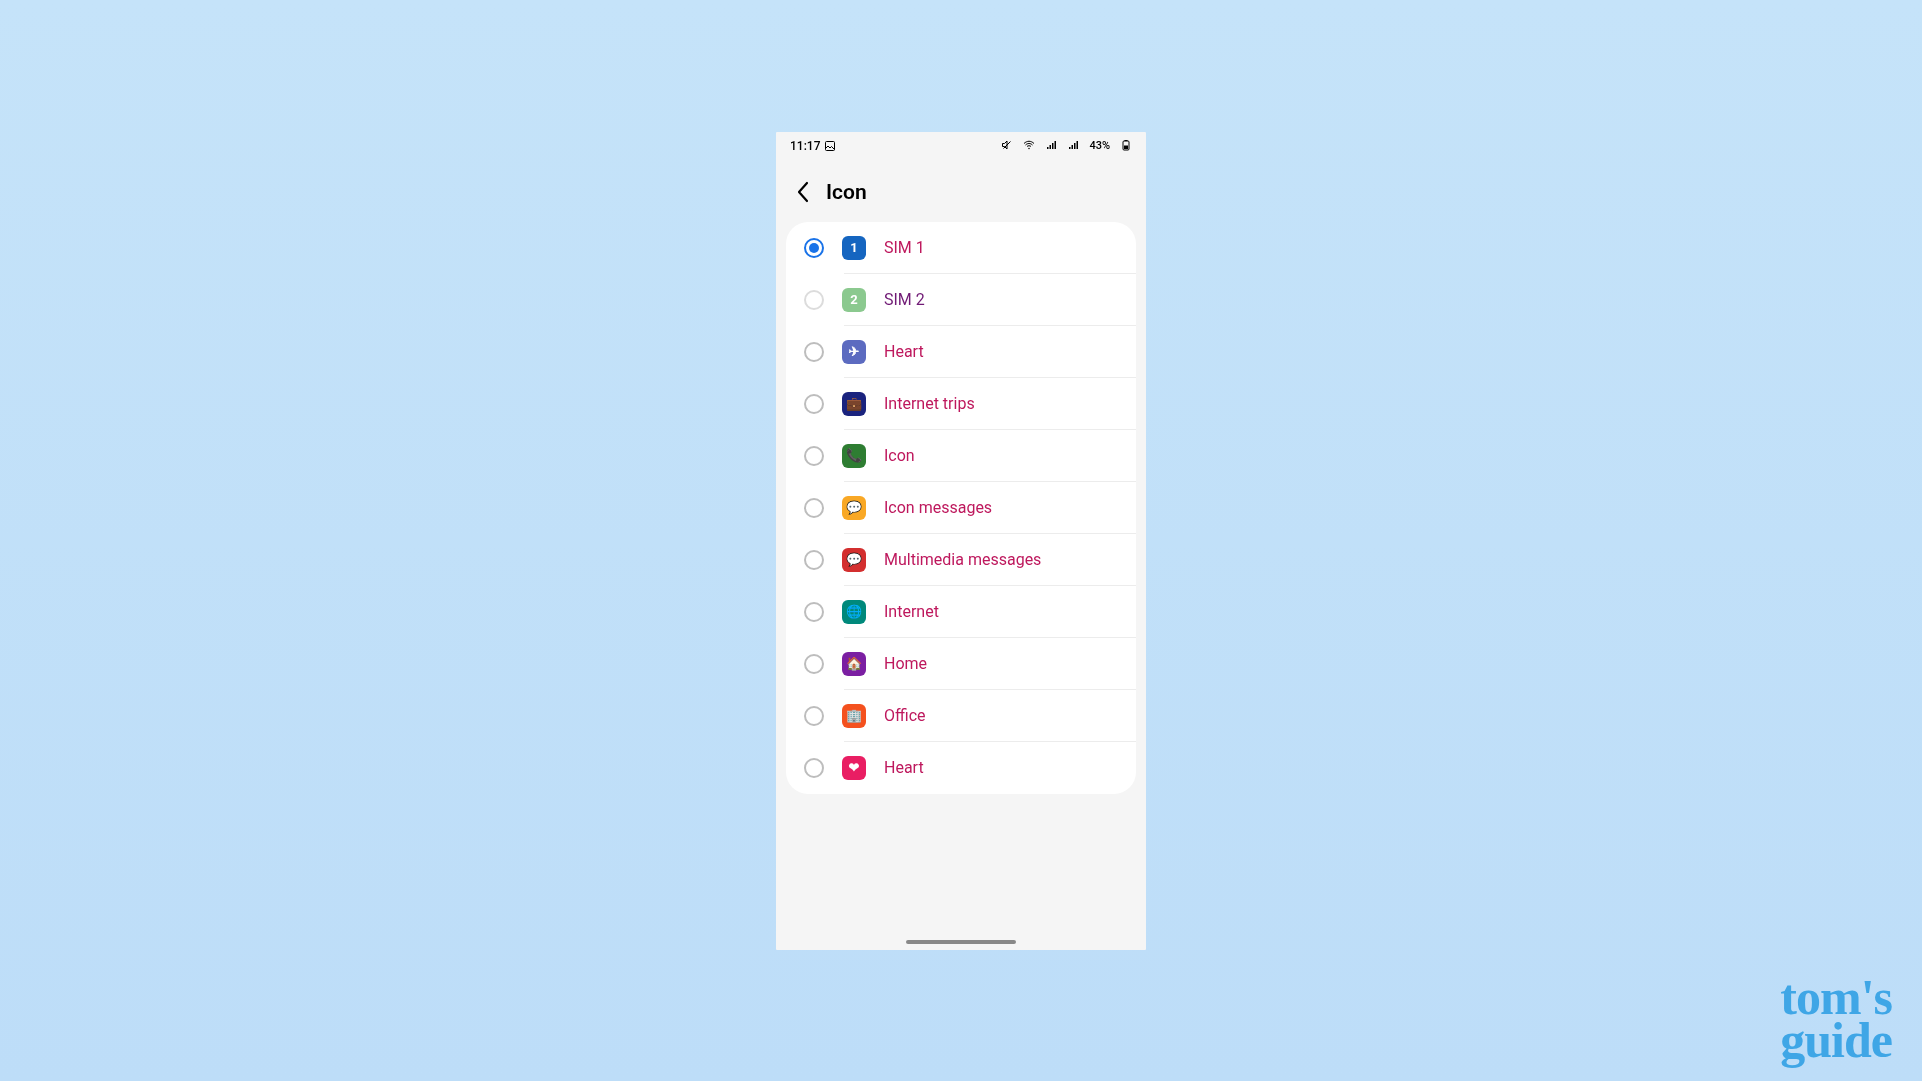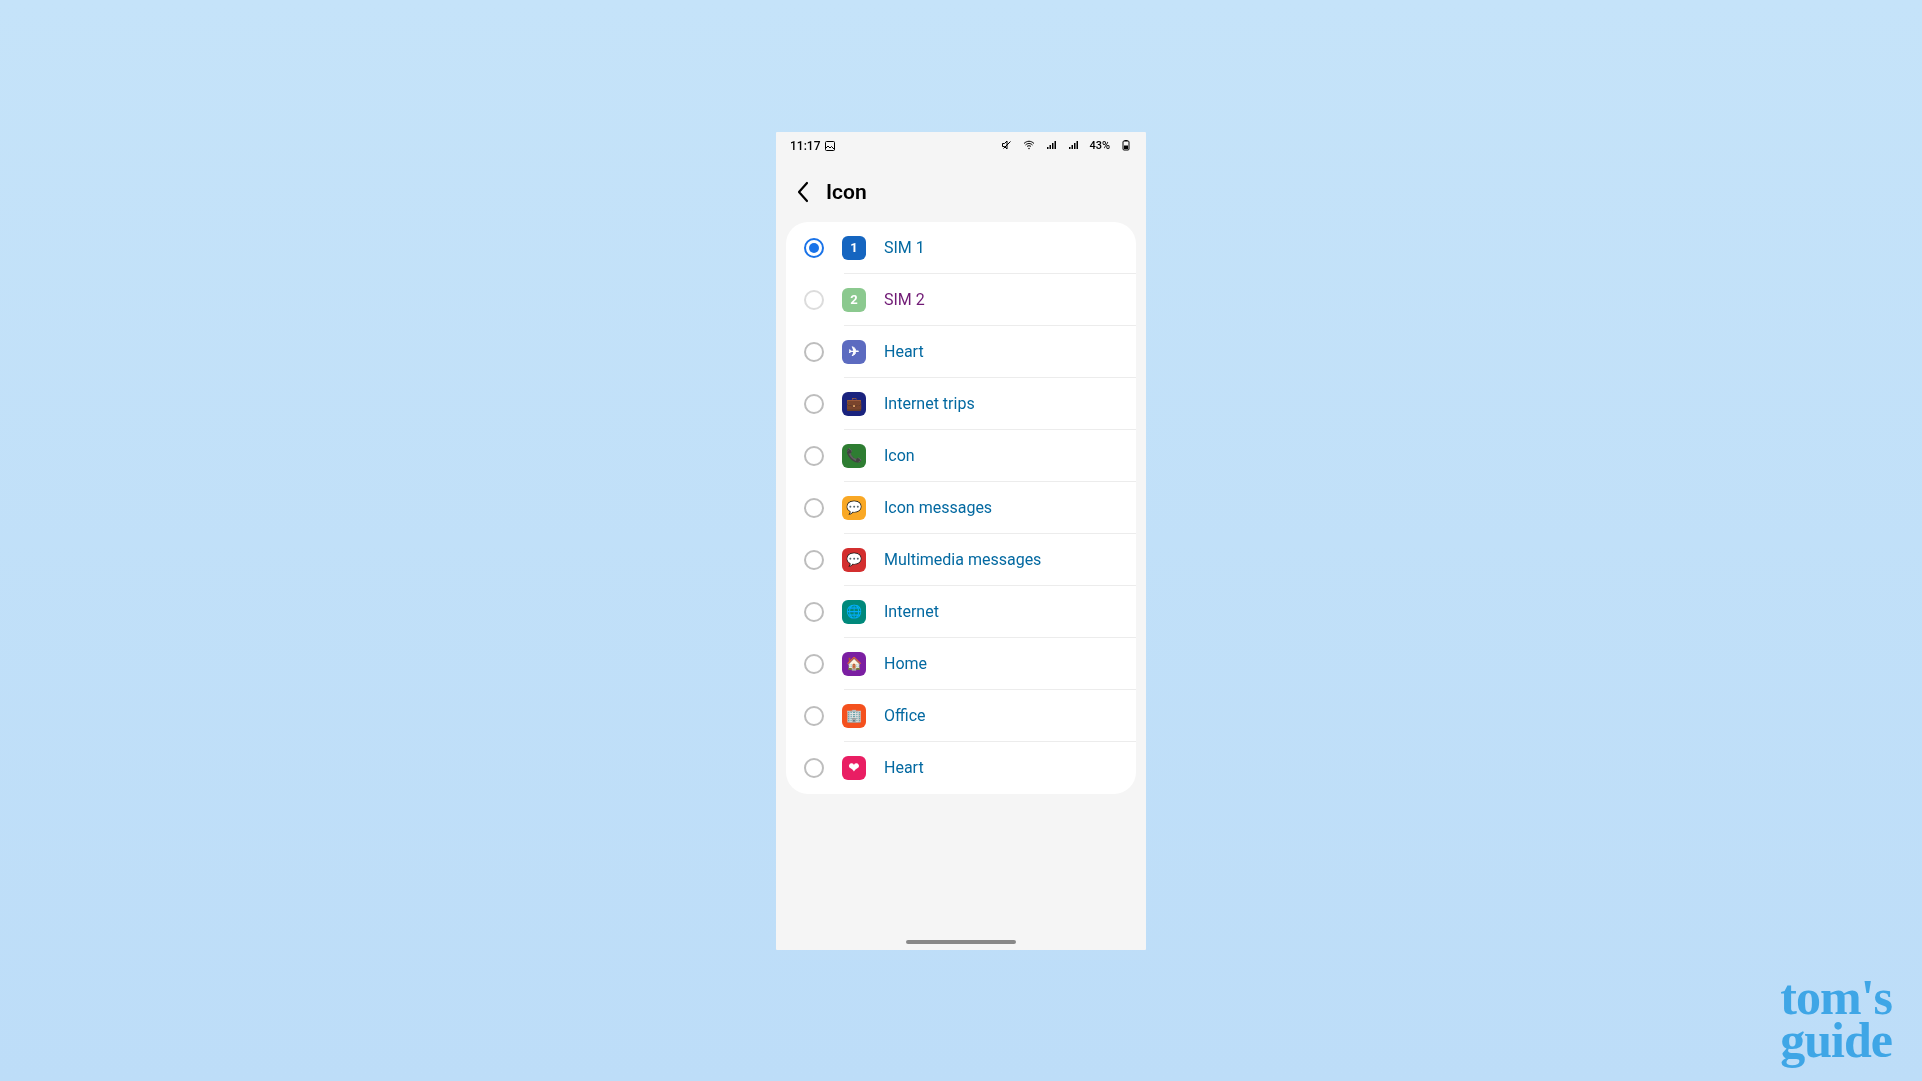--- a/index.html
+++ b/index.html
@@ -102,21 +102,21 @@
     display: flex;
     align-items: center;
     justify-content: center;
     color: #fff;
     font-weight: 700;
     font-size: 13px;
     flex-shrink: 0;
   }
   .row-label {
     font-size: 16px;
-    color: #0369a1;
+    color: #be185d;
   }
   .row.disabled .row-label { color: #701a75; }
   .row.disabled .radio { border-color: #dcdcdc; }
   .nav-indicator {
     position: absolute;
     bottom: 6px;
     left: 50%;
     transform: translateX(-50%);
     width: 110px;
     height: 4px;

